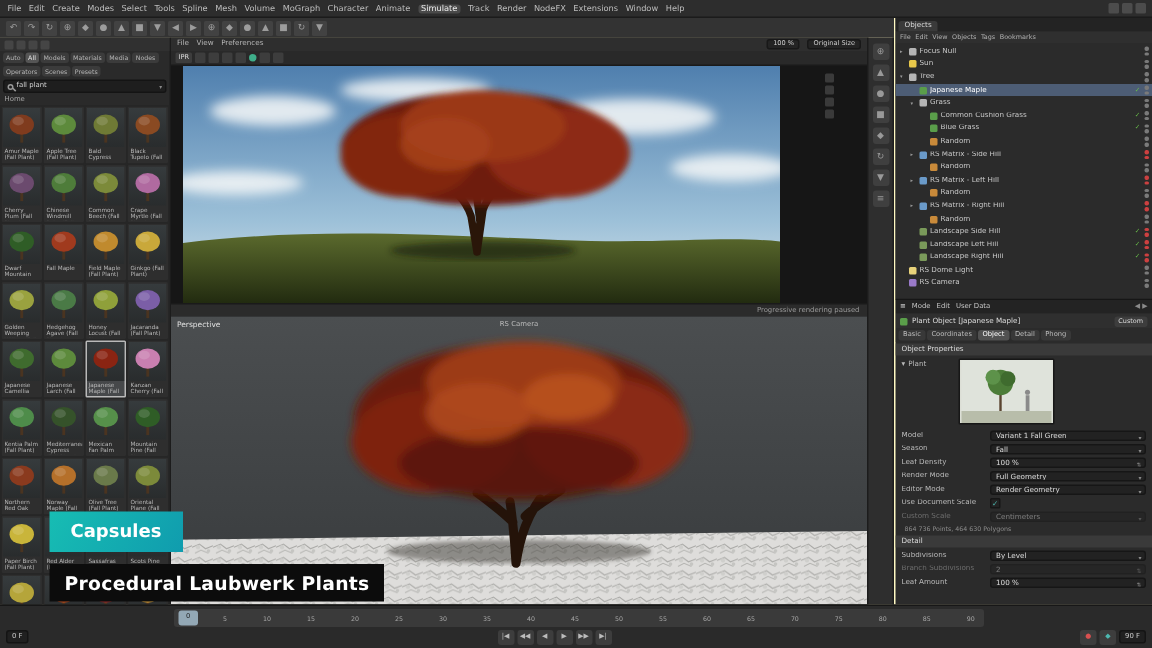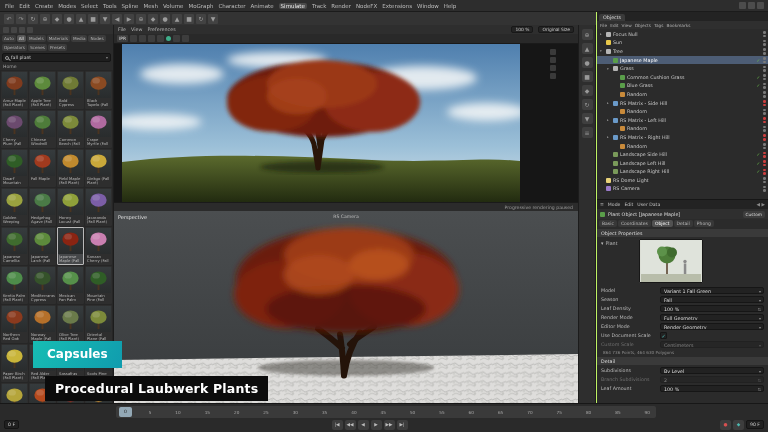--- a/index.html
+++ b/index.html
@@ -1,17 +1,17 @@
 <!DOCTYPE html>
 <html><head>
 <meta charset="utf-8">
 <style>
   *{margin:0;padding:0;box-sizing:border-box;}
   html,body{width:768px;height:432px;overflow:hidden;background:#111;}
-  .app{position:relative;width:768px;height:432px;font-family:"DejaVu Sans",sans-serif;color:#c5c5c5;background:#bef264;overflow:hidden;}
+  .app{position:relative;width:768px;height:432px;font-family:"DejaVu Sans",sans-serif;color:#c5c5c5;background:#fef9c3;overflow:hidden;}
 
   
   .menubar{position:absolute;top:0;left:0;right:0;height:12px;background:#2d2d2d;border-bottom:1px solid #1b1b1b;display:flex;align-items:center;gap:5px;padding:0 5px;font-size:5.5px;color:#bdbdbd;z-index:5;}
   .menubar .menu{white-space:nowrap;}
   .menubar .menu:nth-child(13){background:#4a4a4a;border-radius:2px;padding:0 2px;color:#eee;}
   .win-icons{position:absolute;right:4px;top:2px;display:flex;gap:2px;z-index:6;}
   .win-icons i{width:7px;height:7px;background:#4c4c4c;border-radius:1px;}
 
   
   .toolbar{position:absolute;top:12px;left:0;width:596px;height:13px;background:#333;display:flex;align-items:center;gap:2px;padding:0 4px;}
@@ -110,21 +110,21 @@
   .tl-transport{position:absolute;left:4px;right:4px;bottom:1px;height:13px;display:flex;align-items:center;gap:2px;}
   .tl-field{background:#202020;border:1px solid #141414;border-radius:2px;font-size:4.6px;color:#ccc;height:9px;line-height:8px;padding:0 3px;}
   .tl-btn{width:11px;height:10px;background:#3d3d3d;border-radius:2px;color:#bbb;font-size:4.6px;line-height:10px;text-align:center;flex:none;}
   .tl-center{margin:0 auto;display:flex;gap:2px;align-items:center;}
   .tl-right{display:flex;gap:2px;align-items:center;}
   .tl-btn.rec{color:#d85050;}
   .tl-btn.key{color:#4db8b0;}
 
   
   .badge{position:absolute;left:33px;top:341px;height:27px;padding:0 14px;background:linear-gradient(120deg,#17bdb3 0%,#109cae 100%);color:#fff;font-weight:700;font-size:12px;line-height:27px;z-index:20;}
-  .title-strip{position:absolute;left:33px;top:376px;height:25px;background:#0c0c0c;color:#fff;font-weight:700;font-size:12.5px;line-height:25px;padding:0 10px;z-index:20;letter-spacing:.2px;margin-left:12px;}
+  .title-strip{position:absolute;left:33px;top:376px;height:25px;background:#0c0c0c;color:#fff;font-weight:700;font-size:12.5px;line-height:25px;padding:0 10px;z-index:20;letter-spacing:.2px;}
 </style>
 </head>
 <body>
 
 <div class="app">
 
   <div class="menubar">
       <span class="menu">File</span>
       <span class="menu">Edit</span>
       <span class="menu">Create</span>

